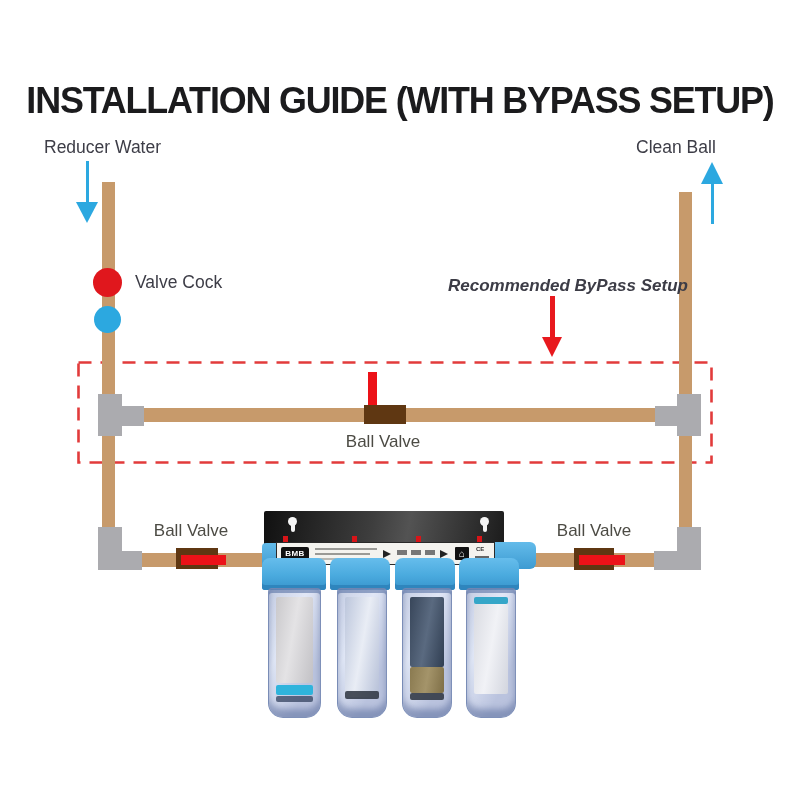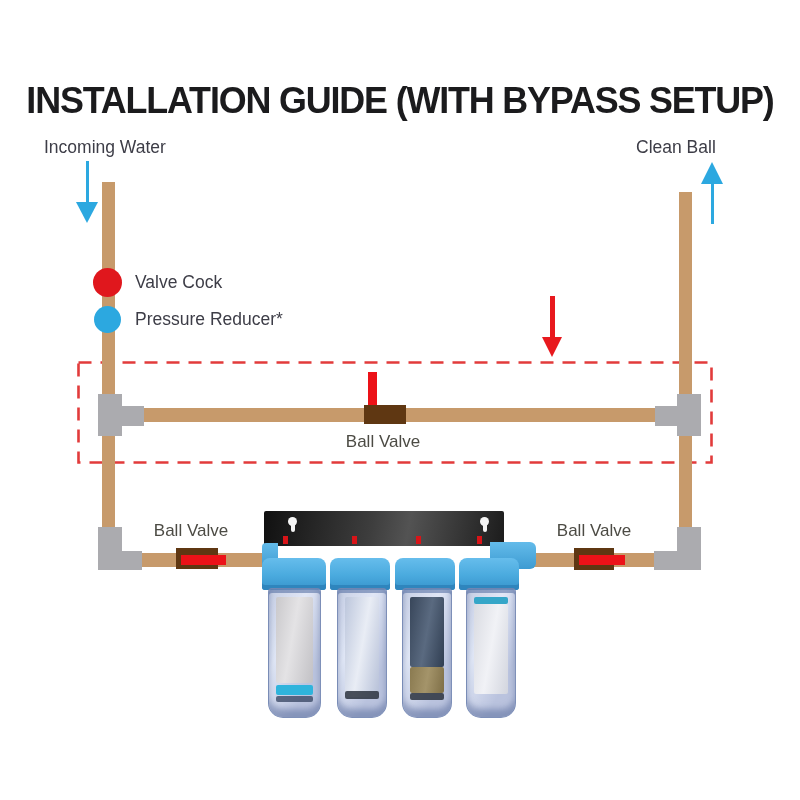--- a/index.html
+++ b/index.html
@@ -77,37 +77,37 @@
 
   <div class="abs fit" style="left:98px;top:394px;width:24px;height:42px"></div>
   <div class="abs fit" style="left:120px;top:406px;width:24px;height:20px"></div>
   <div class="abs fit" style="left:677px;top:394px;width:24px;height:42px"></div>
   <div class="abs fit" style="left:655px;top:406px;width:24px;height:20px"></div>
   <div class="abs fit" style="left:98px;top:527px;width:24px;height:43px"></div>
   <div class="abs fit" style="left:98px;top:551px;width:44px;height:19px"></div>
   <div class="abs fit" style="left:677px;top:527px;width:24px;height:43px"></div>
   <div class="abs fit" style="left:654px;top:551px;width:44px;height:19px"></div>
 
-  <div class="abs lbl" style="left:44px;top:137px">Incoming Water</div>
+  <div class="abs lbl" style="left:44px;top:137px">Reducer Water</div>
   <div class="abs" style="left:76px;top:161px;width:22px;height:62px">
     <div class="arrow-line" style="left:9.5px;top:0;width:3px;height:44px"></div>
     <div class="tri tri-down-blue" style="left:0;top:41px"></div>
   </div>
 
   <div class="abs lbl" style="left:636px;top:137px">Clean Ball</div>
   <div class="abs" style="left:701px;top:162px;width:22px;height:62px">
     <div class="tri tri-up-blue" style="left:0;top:0"></div>
     <div class="arrow-line" style="left:9.5px;top:20px;width:3px;height:42px"></div>
   </div>
 
   <div class="abs dot dot-red" style="left:93px;top:268px;width:29px;height:29px"></div>
   <div class="abs lbl" style="left:135px;top:272px">Valve Cock</div>
   <div class="abs dot dot-blue" style="left:94px;top:306px;width:27px;height:27px"></div>
-  <div class="abs lbl" style="left:135px;top:309px">Pressure Reducer*</div>
 
+  <div class="abs lbl-note" style="left:448px;top:276px">Recommended ByPass Setup</div>
   <div class="abs" style="left:542px;top:296px;width:20px;height:62px">
     <div class="arrow-line" style="left:8px;top:0;width:4.5px;height:44px;background:#e8191e"></div>
     <div class="tri tri-down-red" style="left:0;top:41px"></div>
   </div>
 
   <div class="abs valve-handle" style="left:368px;top:372px;width:9px;height:50px"></div>
   <div class="abs valve-body" style="left:364px;top:405px;width:42px;height:19px"></div>
   <div class="abs lbl-valve" style="left:340px;top:432px;width:86px;text-align:center">Ball Valve</div>
 
   <div class="abs lbl-valve" style="left:148px;top:521px;width:86px;text-align:center">Ball Valve</div>
@@ -127,20 +127,34 @@
       <div class="keyhole-s" style="left:218.5px;top:13px"></div>
     </div>
     <div class="port-dot" style="left:23px;top:28px"></div>
     <div class="port-dot" style="left:92px;top:28px"></div>
     <div class="port-dot" style="left:156px;top:28px"></div>
     <div class="port-dot" style="left:217px;top:28px"></div>
 
     <div class="abs manifold" style="left:2px;top:35px;width:16px;height:26px;border-radius:4px 0 0 4px"></div>
     <div class="abs manifold" style="left:230px;top:34px;width:46px;height:27px;border-radius:0 6px 6px 0"></div>
 
+    <div class="abs strip" style="left:16px;top:34px;width:219px;height:23px">
+      <div class="brandbox">BMB</div>
+      <div class="tinybar" style="left:38px;top:5px;width:62px"></div>
+      <div class="tinybar" style="left:38px;top:10px;width:55px"></div>
+      <div class="tinybar" style="left:38px;top:15px;width:48px;background:#b9b9b4"></div>
+      <div class="stripArrow" style="left:106px;top:7px"></div>
+      <div class="tinybar" style="left:120px;top:7px;width:10px;height:5px;background:#777"></div>
+      <div class="tinybar" style="left:134px;top:7px;width:10px;height:5px;background:#777"></div>
+      <div class="tinybar" style="left:148px;top:7px;width:10px;height:5px;background:#777"></div>
+      <div class="stripArrow" style="left:163px;top:7px"></div>
+      <div class="housebox" style="left:178px;top:4px">⌂</div>
+      <div class="cemark" style="left:199px;top:3px">CE</div>
+      <div class="tinybar" style="left:198px;top:13px;width:14px;height:3px;background:#666"></div>
+    </div>
 
     <div class="abs cap" style="left:2px;top:50px;width:64px;height:32px"></div>
     <div class="abs cap" style="left:70px;top:50px;width:60px;height:32px"></div>
     <div class="abs cap" style="left:135px;top:50px;width:60px;height:32px"></div>
     <div class="abs cap" style="left:199px;top:50px;width:60px;height:32px"></div>
 
     <div class="abs hbody" style="left:8px;top:80px;width:53px;height:130px">
       <div class="cart" style="height:86px;background:linear-gradient(100deg,#c9c8cb,#e4e3e5 45%,#c2c1c5)"></div>
       <div class="cart" style="top:96px;height:10px;background:#2fb4dc"></div>
       <div class="cart" style="top:107px;height:6px;background:#3c4a66;opacity:.8"></div>

